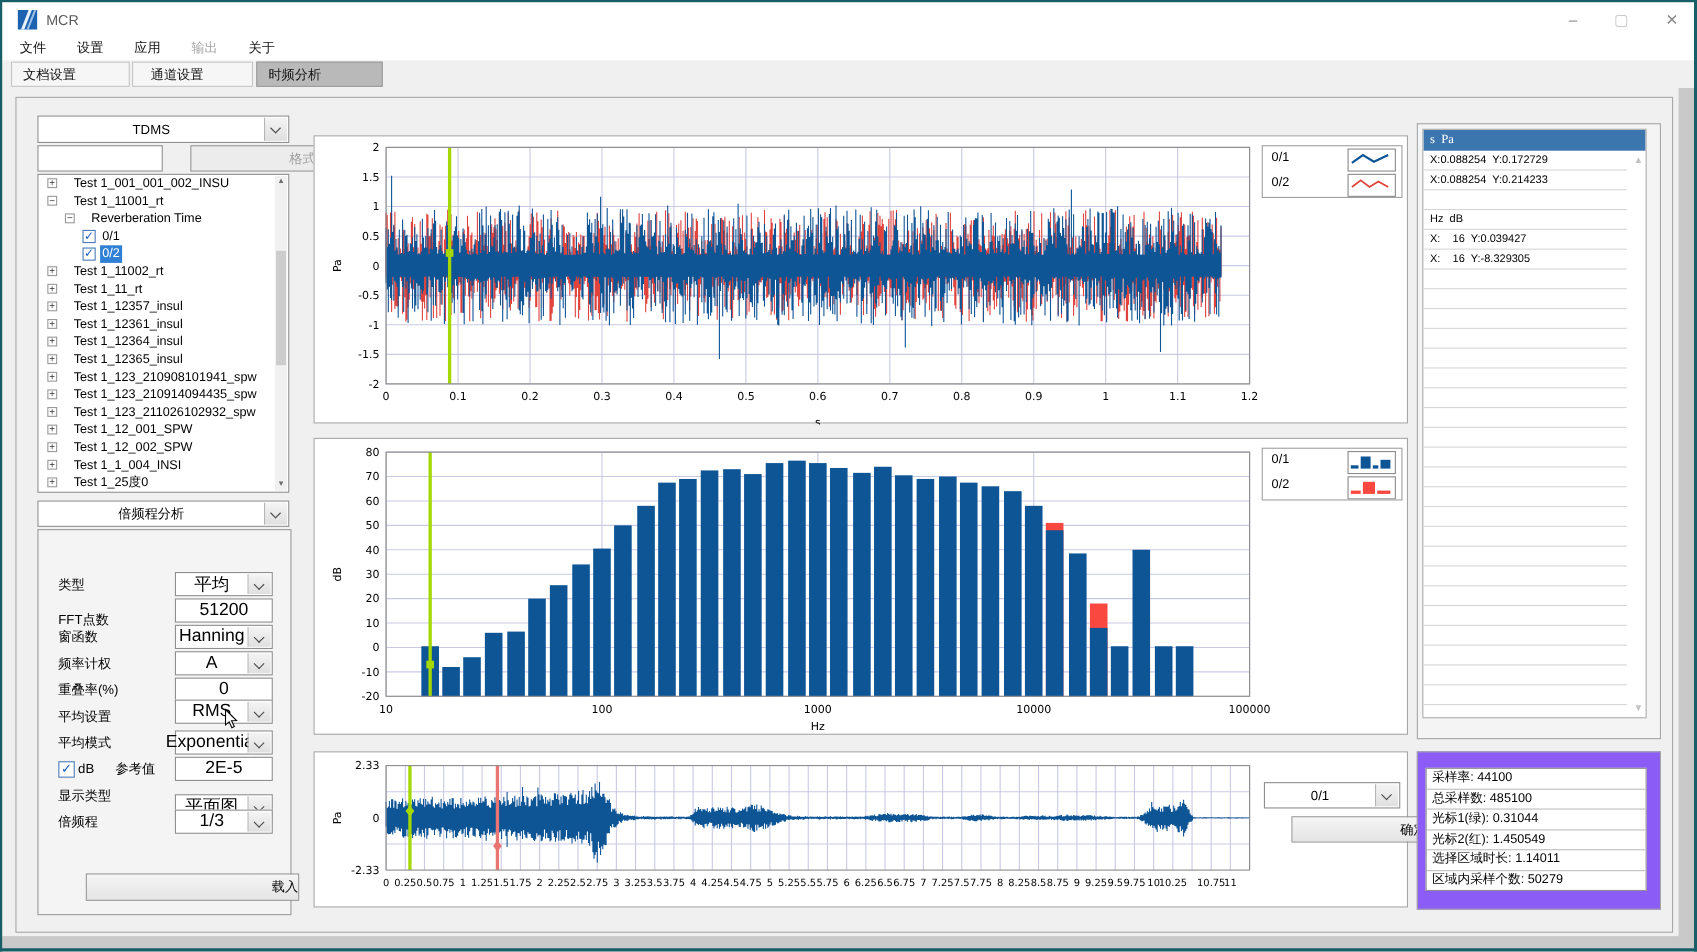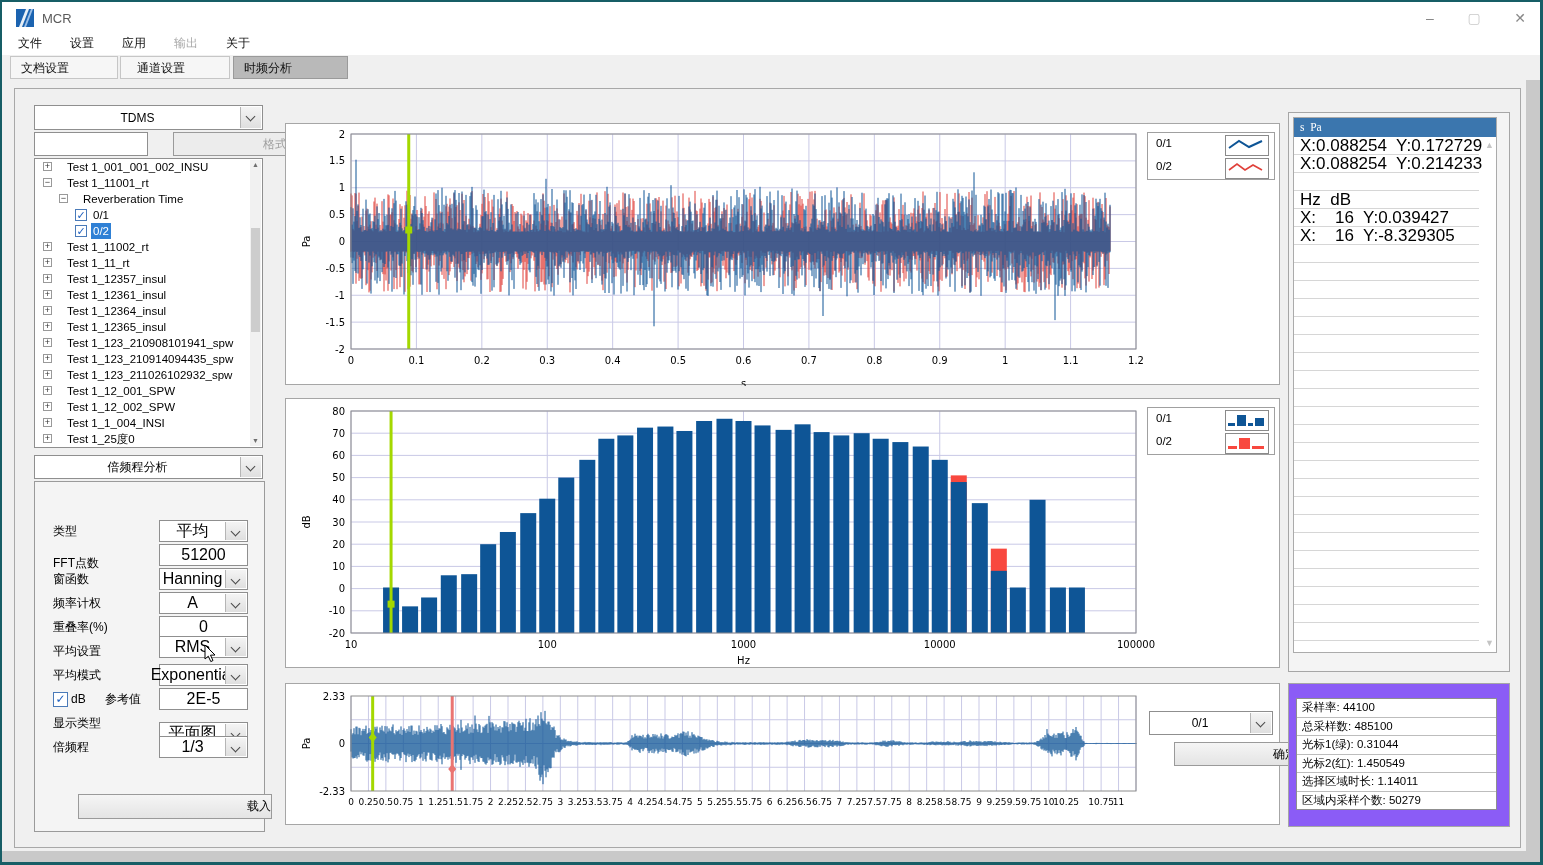--- a/index.html
+++ b/index.html
@@ -62,21 +62,21 @@
   #chart3-box{left:285px;top:683px;width:995px;height:142px;}
   .legend{position:absolute;left:861px;top:8px;width:126px;border:1px solid #a0a0a0;background:#fff;}
   .leg-row{position:relative;height:23px;}
   .leg-label{position:absolute;left:8px;top:4px;font-size:11.5px;}
   .leg-glyph{position:absolute;right:5px;top:2px;width:42px;height:19px;border:1px solid #8a8a8a;background:#fff;}
 
   
   #readout-outer{left:1288px;top:112px;width:220px;height:558px;background:#f4f4f4;border:1px solid #a6a6a6;}
   #readout-list{position:absolute;left:4px;top:4px;width:202px;height:534px;background:#fff;border:1px solid #ababab;overflow:hidden;}
   #readout-header{height:19px;line-height:19px;background:#3b76ae;color:#fff;padding-left:6px;white-space:pre;font-size:11.5px;font-family:Liberation Serif, serif;}
-  .ro-row{height:17px;line-height:17px;border-bottom:1px solid #d6d6d6;margin-right:17px;padding-left:6px;white-space:pre;font-size:17px;}
+  .ro-row{height:17px;line-height:17px;border-bottom:1px solid #d6d6d6;margin-right:17px;padding-left:6px;white-space:pre;font-size:10px;}
   .ro-arrow{position:absolute;right:2px;color:#c4c4c4;font-size:9px;}
   #info-outer{left:1288px;top:683px;width:220px;height:142px;background:#8b5cf6;border:1px solid #a6a6a6;}
   #info-list{position:absolute;left:7px;top:14px;width:199px;height:110px;background:#fff;border:1px solid #8f8f8f;overflow:hidden;}
   .info-row{height:17.6px;line-height:17.6px;border-bottom:1px solid #bdbdbd;padding-left:5px;white-space:pre;font-size:11.5px;}
 
   #bottom-combo{position:absolute;left:863px;top:27px;width:124px;height:24px;}
   #confirm-btn{position:absolute;left:863px;top:58px;width:124px;height:24px;}
   svg text{font-family:"DejaVu Sans","Liberation Sans",sans-serif;}
 </style>
 </head>

